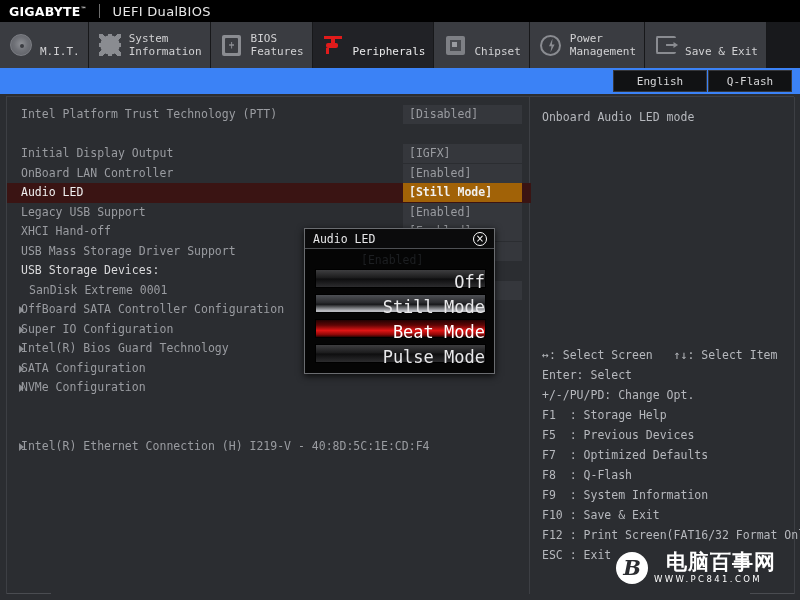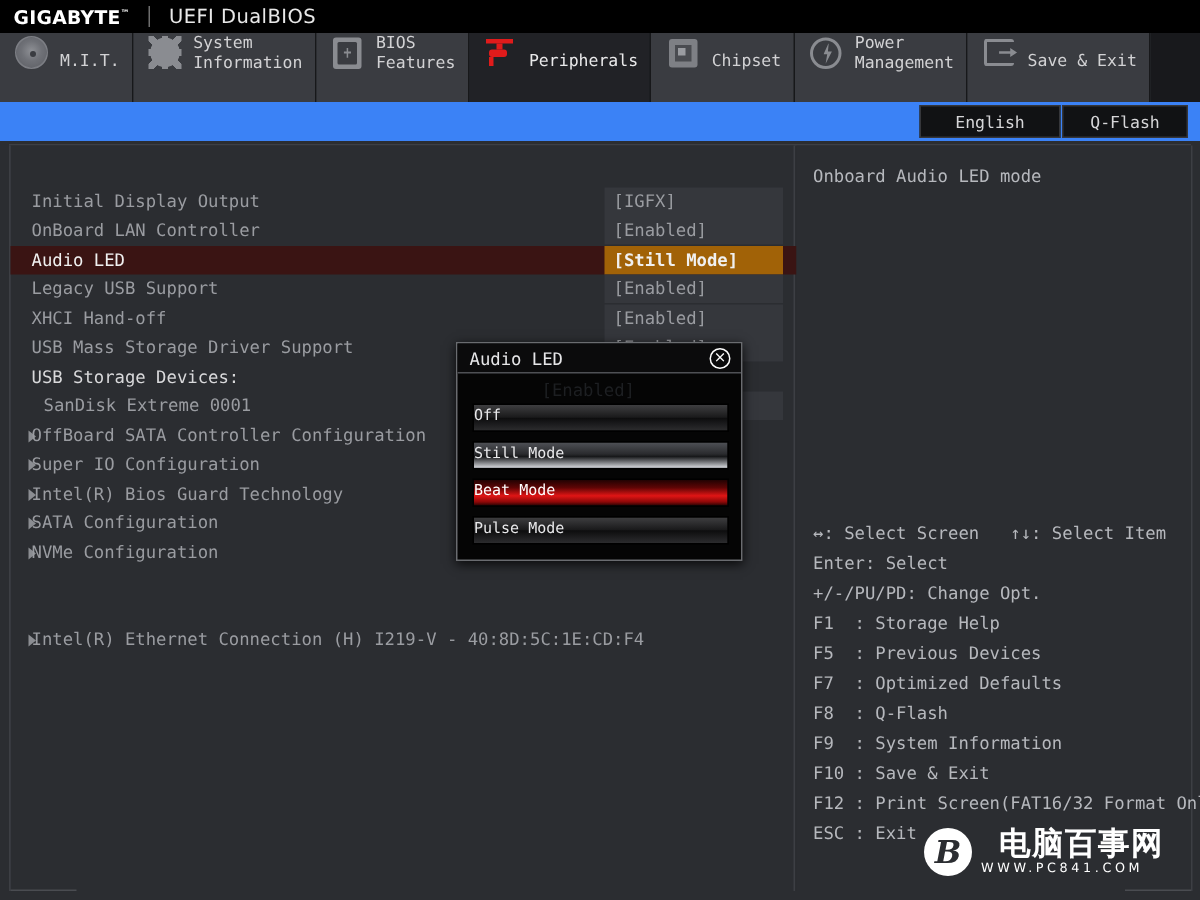--- a/index.html
+++ b/index.html
@@ -29,21 +29,21 @@
     font-family:"DejaVu Sans","Liberation Sans",sans-serif;
     font-size:13px; color:#e8e8e8; letter-spacing:.3px;
   }
 
   
   .tabstrip {
     position:absolute; left:0; top:22px; width:800px; height:46px;
     background:#18191c; display:flex;
   }
   .tab {
-    position:relative; height:46px; display:flex; 
+    position:relative; height:46px; display:flex; align-items:center;
     background:#3a3c41; border-right:1px solid #17181a;
     padding:0 8px 0 8px; overflow:hidden;
   }
   .tab.active { background:#212226; }
   .tab-ico {
     width:26px; height:26px; flex:0 0 26px; margin-right:6px;
     position:relative; display:flex; align-items:center; justify-content:center;
   }
   .tab-label {
     font-size:11px; line-height:13px; color:#d2d2d4; white-space:pre;
@@ -211,22 +211,22 @@
     position:absolute; left:56px; top:24px; font-size:11.5px; color:#1d1f22;
     white-space:pre;
   }
   .dlg-opts { position:absolute; left:10px; top:40px; width:171px; }
   .opt {
     height:19px; margin-bottom:6px; position:relative;
     border:1px solid #000;
     background:linear-gradient(180deg,#3e3e40 0%,#1a1a1b 48%,#0d0d0e 52%,#2c2c2e 100%);
   }
   .opt .otxt {
-    position:absolute; left:0; right:0; top:2px; text-align:left;
-    font-size:10px; color:#e9e9eb;
+    position:absolute; left:0; right:0; top:2px; text-align:right;
+    font-size:17px; color:#e9e9eb;
   }
   .opt.hl {
     background:linear-gradient(180deg,#220202 0%,#5e0505 30%,#e01515 62%,#8d0808 86%,#2a0303 100%);
   }
   .opt.hl .otxt { color:#ffffff; }
   .opt.cur {
     background:linear-gradient(180deg,#4e5055 0%,#2a2b2e 45%,#17181a 55%,#c9cbd0 96%,#8e9095 100%);
   }
 </style>
 </head>
@@ -295,20 +295,24 @@
 
   <div class="utilrow">
     <div class="utilbtn" id="btn-english">English</div>
     <div class="utilbtn" id="btn-qflash">Q-Flash</div>
   </div>
 
   <div class="hdiv"></div>
 
   <div class="panel-left">
     <div class="rows" id="rows">
+        <div class="row">
+          <span class="lbl">Intel Platform Trust Technology (PTT)</span>
+          <span class="val">[Disabled]</span>
+        </div>
         <div class="row spacer"></div>
         <div class="row">
           <span class="lbl">Initial Display Output</span>
           <span class="val">[IGFX]</span>
         </div>
         <div class="row">
           <span class="lbl">OnBoard LAN Controller</span>
           <span class="val">[Enabled]</span>
         </div>
         <div class="row selected">

